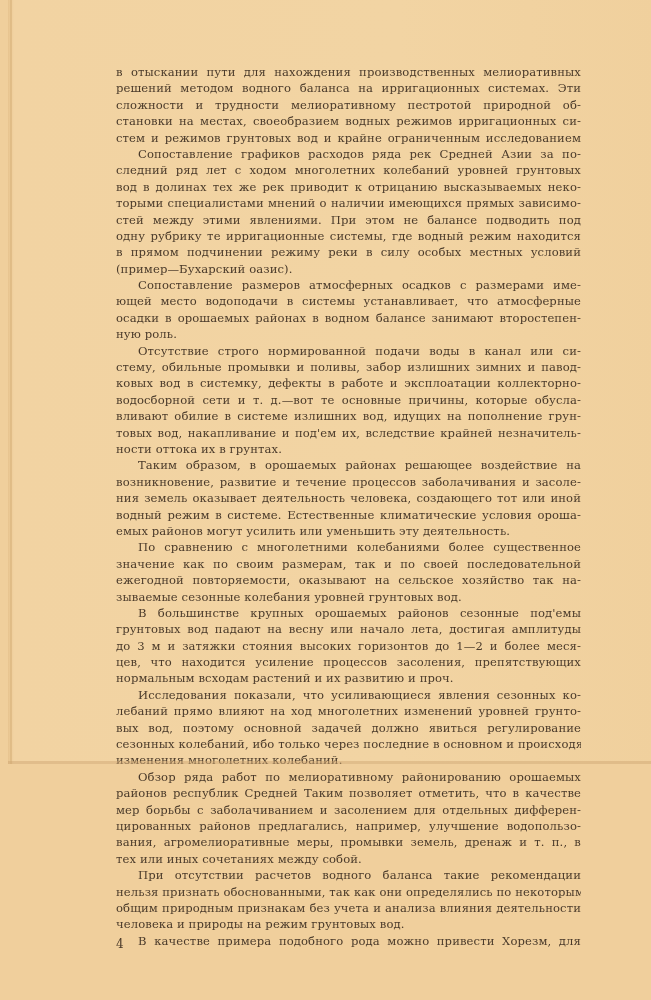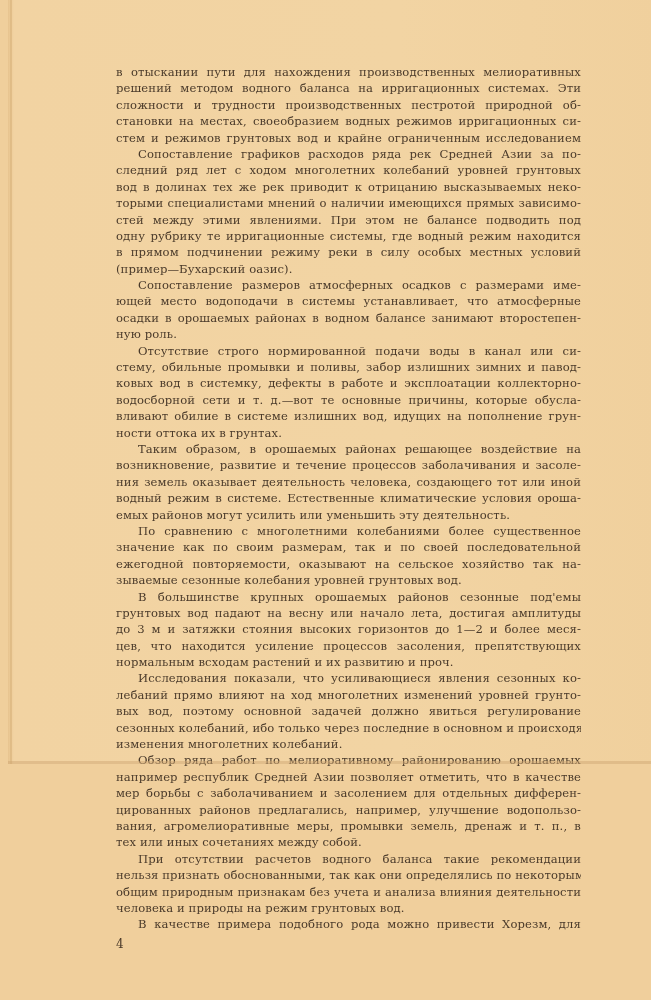--- a/index.html
+++ b/index.html
@@ -70,21 +70,21 @@
     }
   </style>
 </head>
 <body>
 
 <div class="page">
   <div class="text-block" id="text-block">
       <div>
         <span class="line">в отыскании пути для  нахождения  производственных мелиоративных</span>
         <span class="line">решений  методом водного  баланса  на ирригационных системах.  Эти</span>
-        <span class="line">сложности  и  трудности  производственных  пестротой природной об-</span>
+        <span class="line">сложности  и  трудности  мелиоративному  пестротой природной об-</span>
         <span class="line">становки на местах, своеобразием водных режимов  ирригационных си-</span>
         <span class="line">стем и режимов  грунтовых вод и крайне ограниченным исследованием</span>
       </div>
       <div>
         <span class="line indent">Сопоставление графиков расходов ряда рек Средней Азии за по-</span>
         <span class="line">следний ряд лет с ходом  многолетних  колебаний  уровней  грунтовых</span>
         <span class="line">вод в долинах тех же рек приводит к отрицанию высказываемых неко-</span>
         <span class="line">торыми специалистами мнений о наличии имеющихся прямых зависимо-</span>
         <span class="line">стей между этими  явлениями.  При  этом не  балансе  подводить  под</span>
         <span class="line">одну рубрику те ирригационные  системы,  где водный режим находится</span>
@@ -96,20 +96,21 @@
         <span class="line">ющей место  водоподачи в  системы  устанавливает,  что атмосферные</span>
         <span class="line">осадки в орошаемых районах  в водном балансе занимают  второстепен-</span>
         <span class="line last">ную  роль.</span>
       </div>
       <div>
         <span class="line indent">Отсутствие строго  нормированной  подачи воды в канал  или  си-</span>
         <span class="line">стему, обильные промывки и поливы, забор излишних зимних и павод-</span>
         <span class="line">ковых вод в системку,  дефекты в  работе и эксплоатации коллекторно-</span>
         <span class="line">водосборной сети и т. д.—вот те основные причины, которые обусла-</span>
         <span class="line">вливают обилие в системе излишних вод, идущих на пополнение грун-</span>
+        <span class="line">товых вод, накапливание и под'ем  их, вследствие крайней  незначитель-</span>
         <span class="line last">ности оттока их в грунтах.</span>
       </div>
       <div>
         <span class="line indent">Таким образом, в  орошаемых  районах решающее воздействие на</span>
         <span class="line">возникновение, развитие и течение процессов заболачивания и засоле-</span>
         <span class="line">ния земель оказывает деятельность человека, создающего тот или  иной</span>
         <span class="line">водный режим в системе. Естественные климатические условия ороша-</span>
         <span class="line last">емых районов могут усилить или уменьшить эту деятельность.</span>
       </div>
       <div>
@@ -127,21 +128,21 @@
       </div>
       <div>
         <span class="line indent">Исследования показали, что усиливающиеся явления сезонных ко-</span>
         <span class="line">лебаний прямо влияют на ход многолетних  изменений уровней грунто-</span>
         <span class="line">вых вод, поэтому  основной  задачей  должно  явиться  регулирование</span>
         <span class="line">сезонных колебаний, ибо только через последние в основном и происходят</span>
         <span class="line last">изменения  многолетних  колебаний.</span>
       </div>
       <div>
         <span class="line indent">Обзор ряда работ по  мелиоративному  районированию орошаемых</span>
-        <span class="line">например республик Средней Азии  позволяет отметить, что в качестве</span>
+        <span class="line">районов республик Средней Таким  позволяет отметить, что в качестве</span>
         <span class="line">мер борьбы с  заболачиванием и засолением для отдельных дифферен-</span>
         <span class="line">цированных районов  предлагались,  например,  улучшение  водопользо-</span>
         <span class="line">вания, агромелиоративные  меры,  промывки земель, дренаж и т. п., в</span>
         <span class="line last">тех или иных  сочетаниях между собой.</span>
       </div>
       <div>
         <span class="line indent">При отсутствии расчетов водного  баланса  такие  рекомендации</span>
         <span class="line">нельзя признать обоснованными, так как они определялись по некоторым</span>
         <span class="line">общим природным признакам без учета  и  анализа влияния деятельности</span>
         <span class="line last">человека и природы на режим  грунтовых вод.</span>

